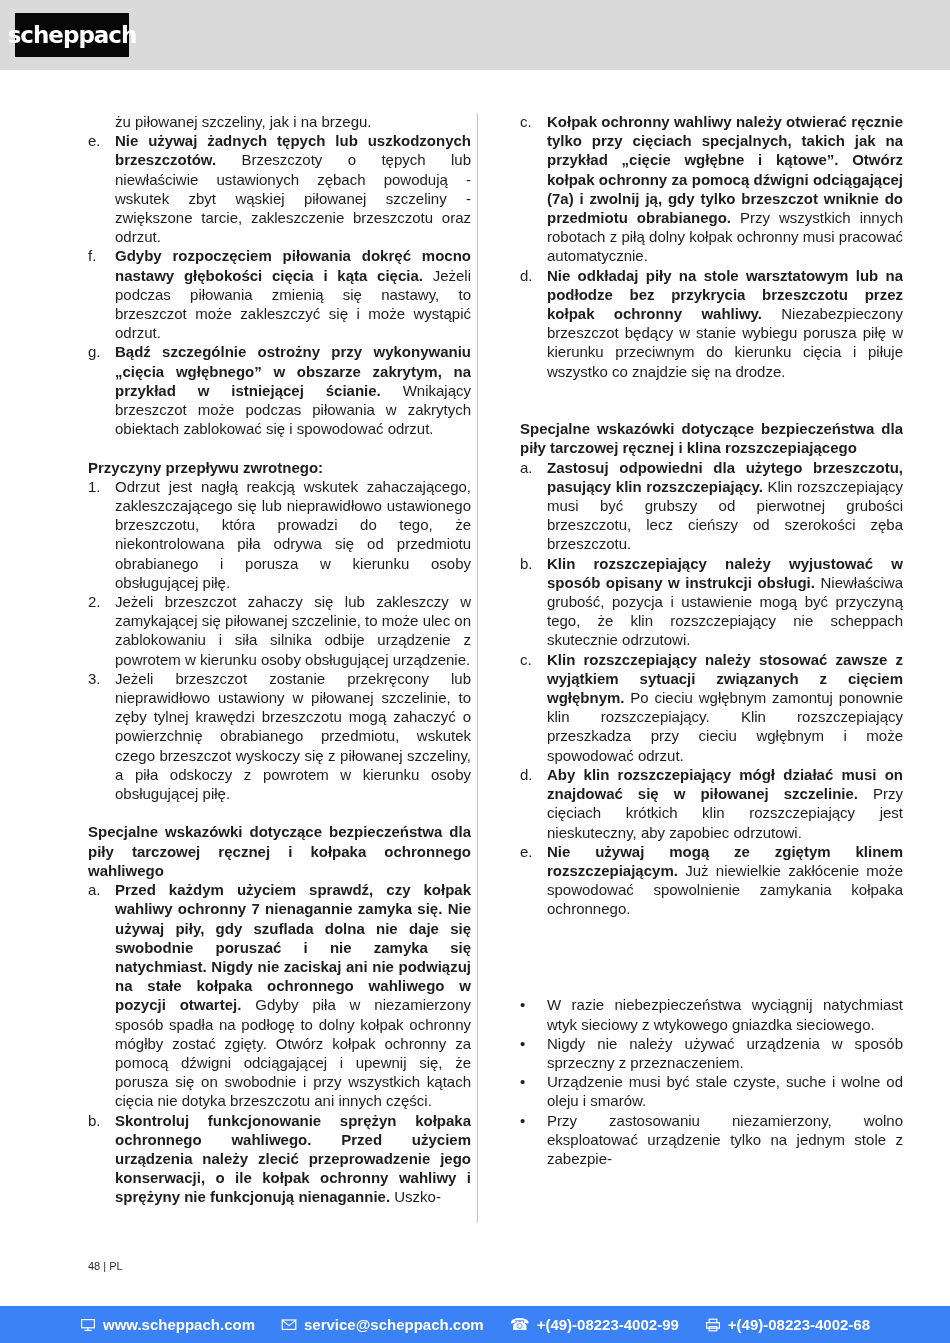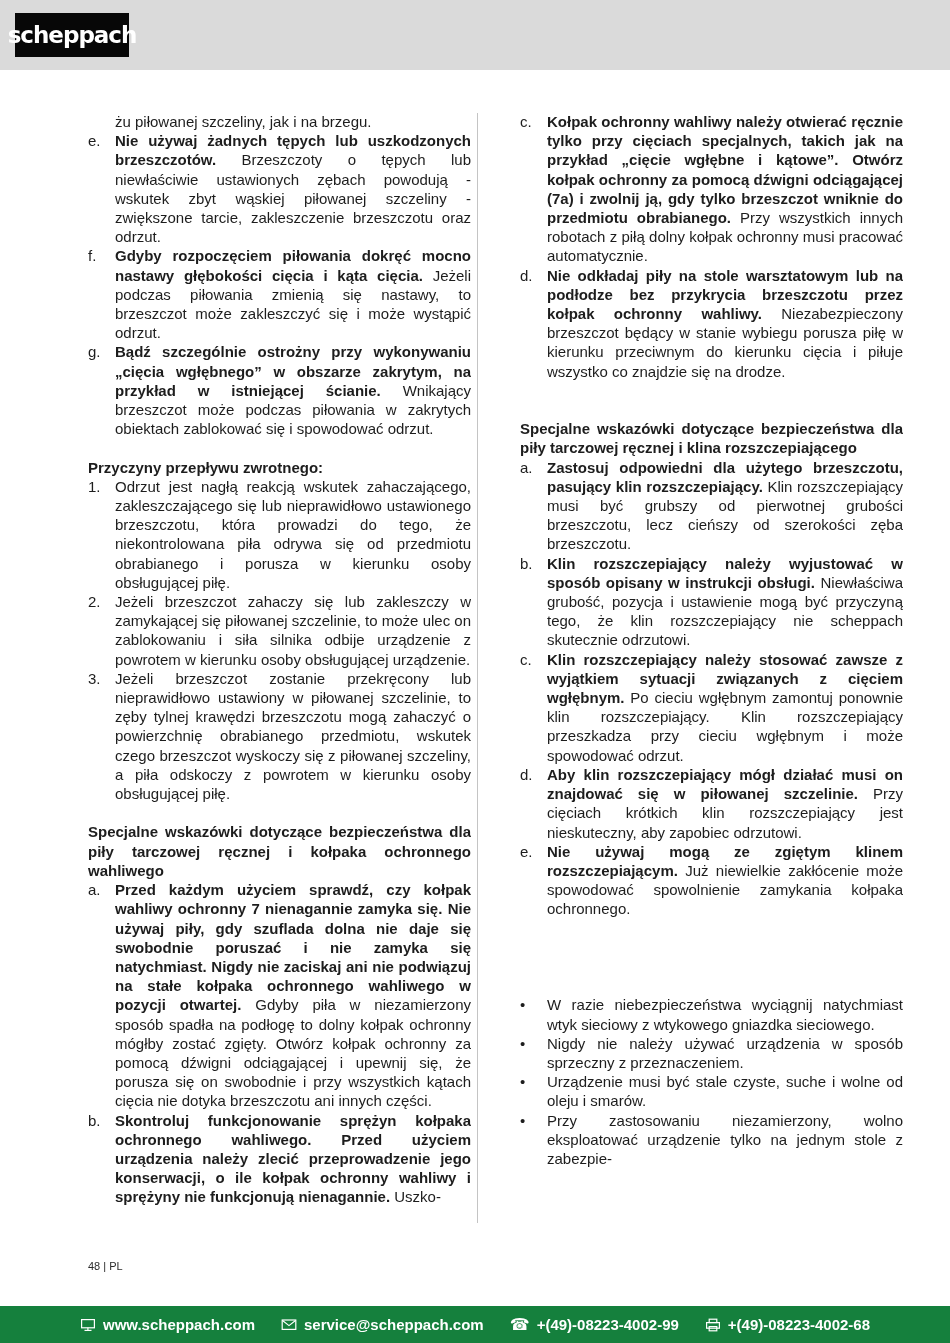--- a/index.html
+++ b/index.html
@@ -13,21 +13,21 @@
        font-size:15px;line-height:19.2px;text-align:justify;}
   .col-left{left:88px;}
   .col-right{left:520px;}
   .divider{position:absolute;left:477px;top:113px;width:1px;height:1110px;background:#c4c4c4;}
   .li{display:flex;}
   .marker{flex:0 0 27px;}
   .content{flex:1;text-align:justify;}
   .content b{font-weight:bold;margin-top:15px;}
   .heading{font-weight:bold;text-align:justify;}
   .pagenum{position:absolute;left:88px;top:1260px;font-size:11px;color:#2a2a2a;text-align:right;}
-  .footer{position:absolute;left:0;top:1306px;width:950px;height:37px;background:#15803d;
+  .footer{position:absolute;left:0;top:1306px;width:950px;height:37px;background:#3b82f6;
           color:#ffffff;display:flex;align-items:center;justify-content:center;gap:26px;
           font-weight:bold;font-size:15px;}
   .fitem{display:flex;align-items:center;gap:7px;white-space:nowrap;}
   .fitem svg{display:block;}
   .phone-glyph{font-family:"DejaVu Sans",sans-serif;font-size:16px;font-weight:normal;line-height:1;}
 </style>
 </head>
 <body>
 
 <div class="page">

